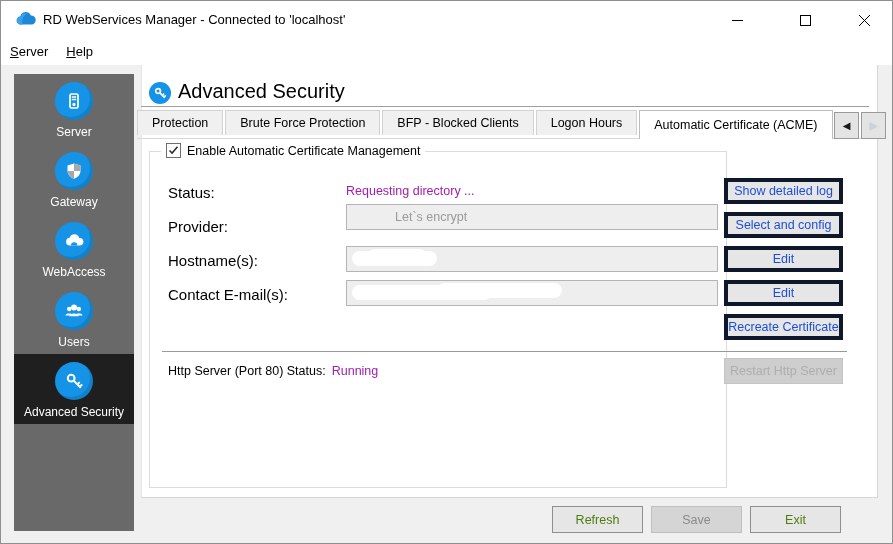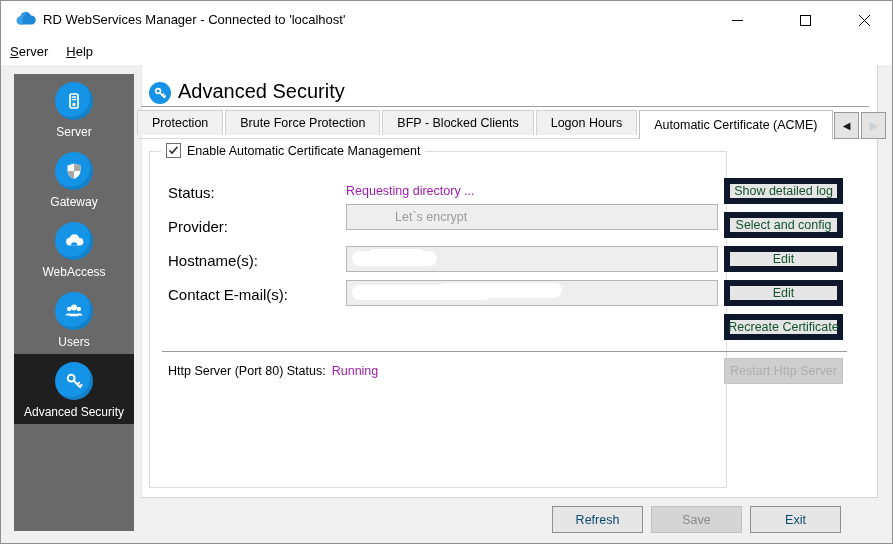--- a/index.html
+++ b/index.html
@@ -38,27 +38,27 @@
   
   .groupbox{position:absolute;left:148px;top:150px;width:578px;height:337px;border:1px solid #dcdcdc;box-sizing:border-box;z-index:2;}
   .gb-legend{position:absolute;left:11px;top:-9px;background:#ffffff;padding:0 5px;display:flex;align-items:center;font-size:12.5px;color:#000;}
   .checkbox{width:13px;height:13px;background:#fff;border:1px solid #6e6e6e;margin-right:6px;display:flex;align-items:center;justify-content:center;box-sizing:content-box;}
   .form-label{position:absolute;left:18px;font-size:15px;color:#000;}
   .form-value{position:absolute;font-size:12.5px;}
   .val-orange{color:#a21caf;}
   .val-green{color:#a21caf;}
   .field{position:absolute;left:196px;width:372px;height:26px;background:#eeeeee;border:1px solid #b4b4b4;box-sizing:border-box;font-size:12.5px;color:#9a9a9a;line-height:24px;padding-left:6px;overflow:hidden;}
   .redact{position:absolute;background:#ffffff;border-radius:9px;height:15px;top:4px;}
-  .side-btn{position:absolute;left:574px;width:119px;height:26px;background:#e6e6e6;border:6px solid #0f172a;box-sizing:border-box;font-size:12.5px;color:#14532d;display:flex;align-items:center;justify-content:center;white-space:nowrap;}
+  .side-btn{position:absolute;left:574px;width:119px;height:26px;background:#e6e6e6;border:4px solid #0f172a;box-sizing:border-box;font-size:12.5px;color:#1d4ed8;display:flex;align-items:center;justify-content:center;white-space:nowrap;}
   .side-btn.disabled{background:#cecece;border:1px solid #c4c4c4;color:#aeaeae;}
   .separator{position:absolute;left:12px;top:199px;width:685px;height:1px;background:#9a9a9a;}
   .http-row{position:absolute;left:18px;top:212px;display:flex;font-size:12.5px;}
   .http-row .gap{width:6px;}
   
-  .footer-btn{position:absolute;top:505px;width:91px;height:27px;background:#e6e6e6;border:1px solid #8f8f8f;box-sizing:border-box;font-size:12.5px;color:#0c4a6e;display:flex;align-items:center;justify-content:center;}
+  .footer-btn{position:absolute;top:505px;width:91px;height:27px;background:#e6e6e6;border:1px solid #8f8f8f;box-sizing:border-box;font-size:12.5px;color:#4d7c0f;display:flex;align-items:center;justify-content:center;}
   .footer-btn.disabled{background:#d5d5d5;border:1px solid #c0c0c0;color:#8a8a8a;}
   .fb-refresh{left:551px;} .fb-save{left:650px;} .fb-exit{left:749px;}
 </style>
 </head>
 <body>
 
 <div class="window">
 
   <div class="titlebar">
     <span class="app-icon">

